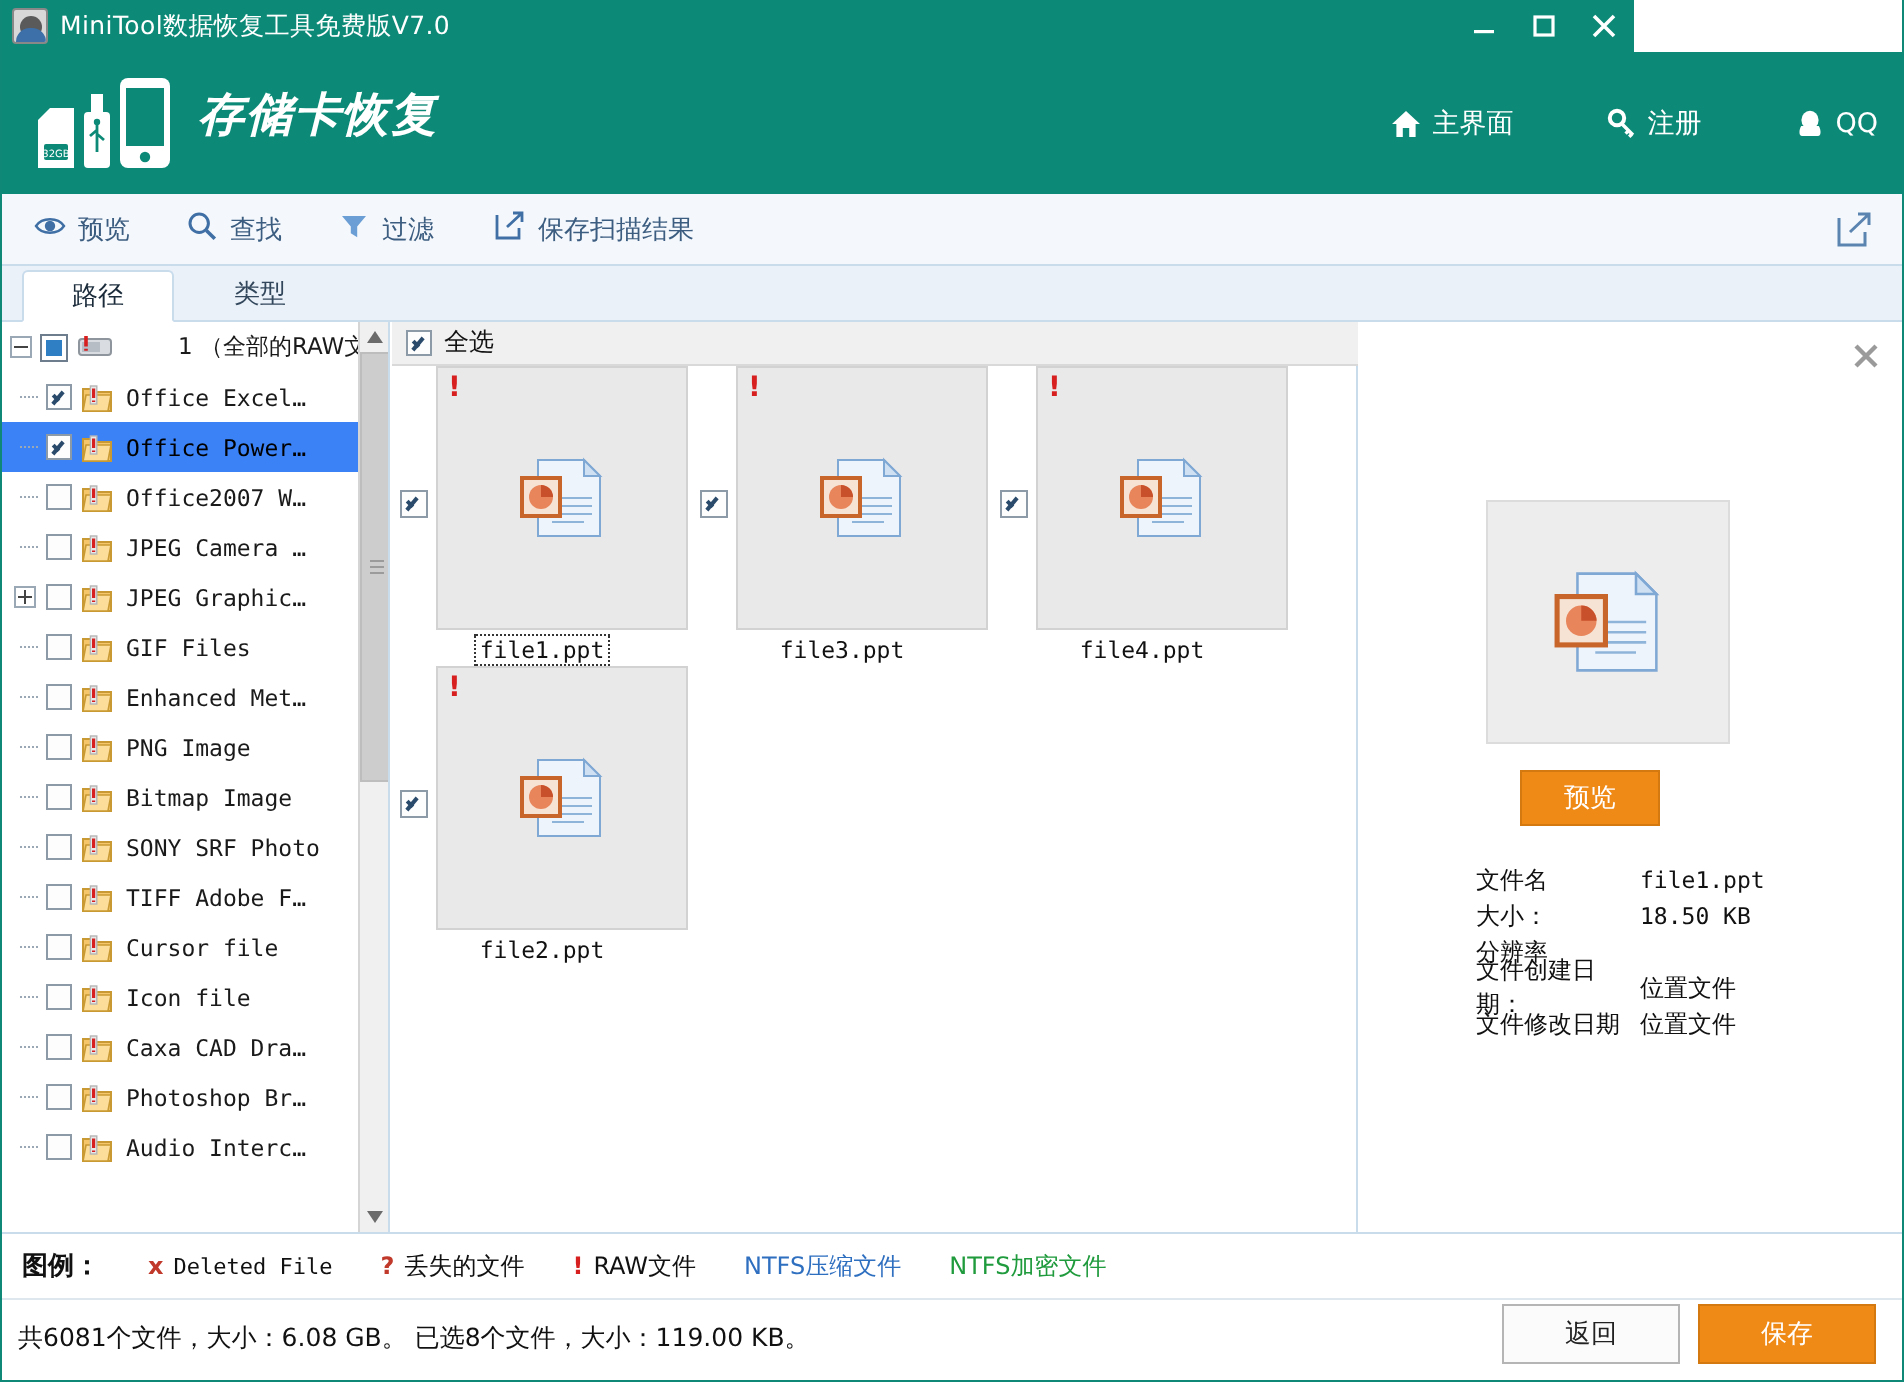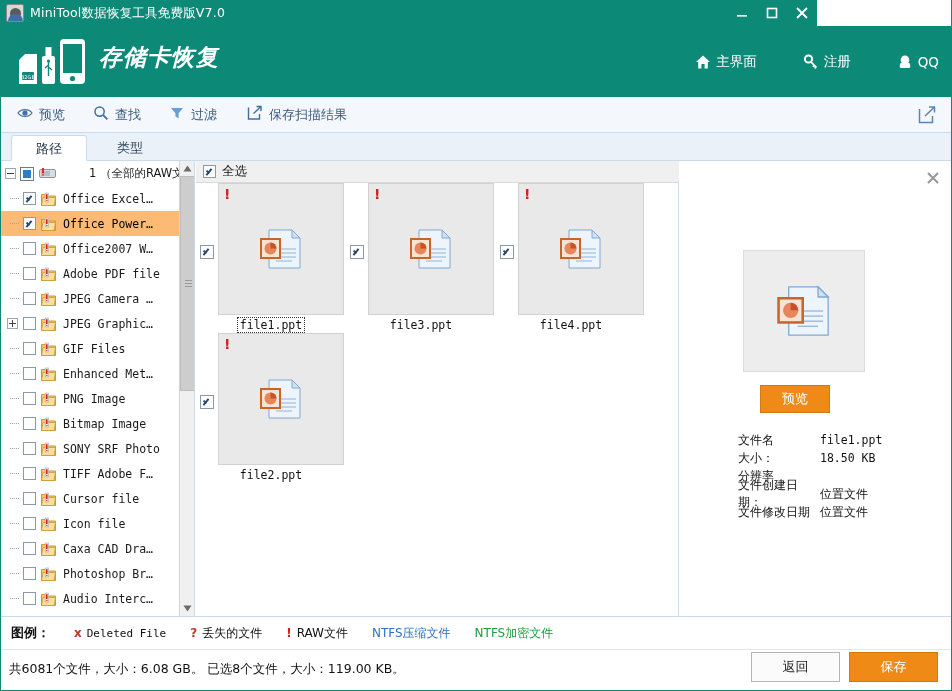--- a/index.html
+++ b/index.html
@@ -64,21 +64,21 @@
   .tab.active { left:10px; width:76px; background:#ffffff; border:1px solid #c9dcec; border-bottom:1px solid #ffffff; border-radius:3px 3px 0 0; color:#1b2b3a; }
   .tab.inactive { left:94px; width:70px; background:transparent; }
 
   
   .tree-pane { position:absolute; left:0; top:161px; width:194px; height:455px; background:#ffffff;
                border-right:1px solid #c9dcec; overflow:hidden; }
   .tree-inner { position:absolute; left:0; top:0; width:179px; height:455px; overflow:hidden; }
   .tnode { position:relative; height:25px; display:flex; align-items:center; white-space:nowrap; }
   .tnode.root { padding-left:4px; }
   .tnode.child { padding-left:22px; }
-  .tnode.sel { background:#fdba74; }
+  .tnode.sel { background:#3b82f6; }
   .tnode.sel .tlabel { color:#000; }
   .expander { width:11px; height:11px; border:1px solid #9aa7b4; background:#fff; position:relative;
               flex:0 0 auto; margin-right:4px; }
   .expander.minus:before { content:""; position:absolute; left:1px; top:4px; width:7px; height:1px; background:#444; }
   .expander.plus:before { content:""; position:absolute; left:1px; top:4px; width:7px; height:1px; background:#444; }
   .expander.plus:after { content:""; position:absolute; left:4px; top:1px; width:1px; height:7px; background:#444; }
   .dots { width:14px; height:25px; flex:0 0 auto; position:relative; }
   .dots:before { content:""; position:absolute; left:3px; top:12px; width:9px; border-top:1px dotted #9aa7b4; }
   .cbox { width:13px; height:13px; border:1px solid #8c9aa8; background:#fdfdfd; flex:0 0 auto; margin-right:5px; position:relative; }
   .cbox.checked:before { content:""; position:absolute; left:2px; top:5px; width:4px; height:2px; background:#2a4a6b; transform:rotate(45deg); }
@@ -314,33 +314,20 @@
           <span class="cbox"></span>
           <span class="fico">
             <svg width="15" height="14" viewBox="0 0 15 14">
               <path d="M0.5 2.5 L5 2.5 L6.2 4 L14.5 4 L14.5 13.5 L0.5 13.5 Z" fill="#f5c66a" stroke="#c99a33" stroke-width="1"></path>
               <path d="M2 5.5 L14.5 5.5 L13 13.5 L0.5 13.5 Z" fill="#fcdd9a" stroke="#c99a33" stroke-width="0.8"></path>
               <rect x="4.2" y="1" width="3.2" height="9" fill="#e8e8e8" stroke="#b5b5b5" stroke-width="0.7"></rect>
               <path d="M5.8 2.2 L5.8 7 M5.8 8.2 L5.8 9" stroke="#d81f1f" stroke-width="1.6"></path>
             </svg>
           </span>
           <span class="tlabel">Office2007 W…</span>
-        </div>
-        <div class="tnode child">
-          <span class="dots" style="position:absolute;left:6px;"></span>
-          <span class="cbox"></span>
-          <span class="fico">
-            <svg width="15" height="14" viewBox="0 0 15 14">
-              <path d="M0.5 2.5 L5 2.5 L6.2 4 L14.5 4 L14.5 13.5 L0.5 13.5 Z" fill="#f5c66a" stroke="#c99a33" stroke-width="1"></path>
-              <path d="M2 5.5 L14.5 5.5 L13 13.5 L0.5 13.5 Z" fill="#fcdd9a" stroke="#c99a33" stroke-width="0.8"></path>
-              <rect x="4.2" y="1" width="3.2" height="9" fill="#e8e8e8" stroke="#b5b5b5" stroke-width="0.7"></rect>
-              <path d="M5.8 2.2 L5.8 7 M5.8 8.2 L5.8 9" stroke="#d81f1f" stroke-width="1.6"></path>
-            </svg>
-          </span>
-          <span class="tlabel">Adobe PDF file</span>
         </div>
         <div class="tnode child">
           <span class="dots" style="position:absolute;left:6px;"></span>
           <span class="cbox"></span>
           <span class="fico">
             <svg width="15" height="14" viewBox="0 0 15 14">
               <path d="M0.5 2.5 L5 2.5 L6.2 4 L14.5 4 L14.5 13.5 L0.5 13.5 Z" fill="#f5c66a" stroke="#c99a33" stroke-width="1"></path>
               <path d="M2 5.5 L14.5 5.5 L13 13.5 L0.5 13.5 Z" fill="#fcdd9a" stroke="#c99a33" stroke-width="0.8"></path>
               <rect x="4.2" y="1" width="3.2" height="9" fill="#e8e8e8" stroke="#b5b5b5" stroke-width="0.7"></rect>
               <path d="M5.8 2.2 L5.8 7 M5.8 8.2 L5.8 9" stroke="#d81f1f" stroke-width="1.6"></path>

